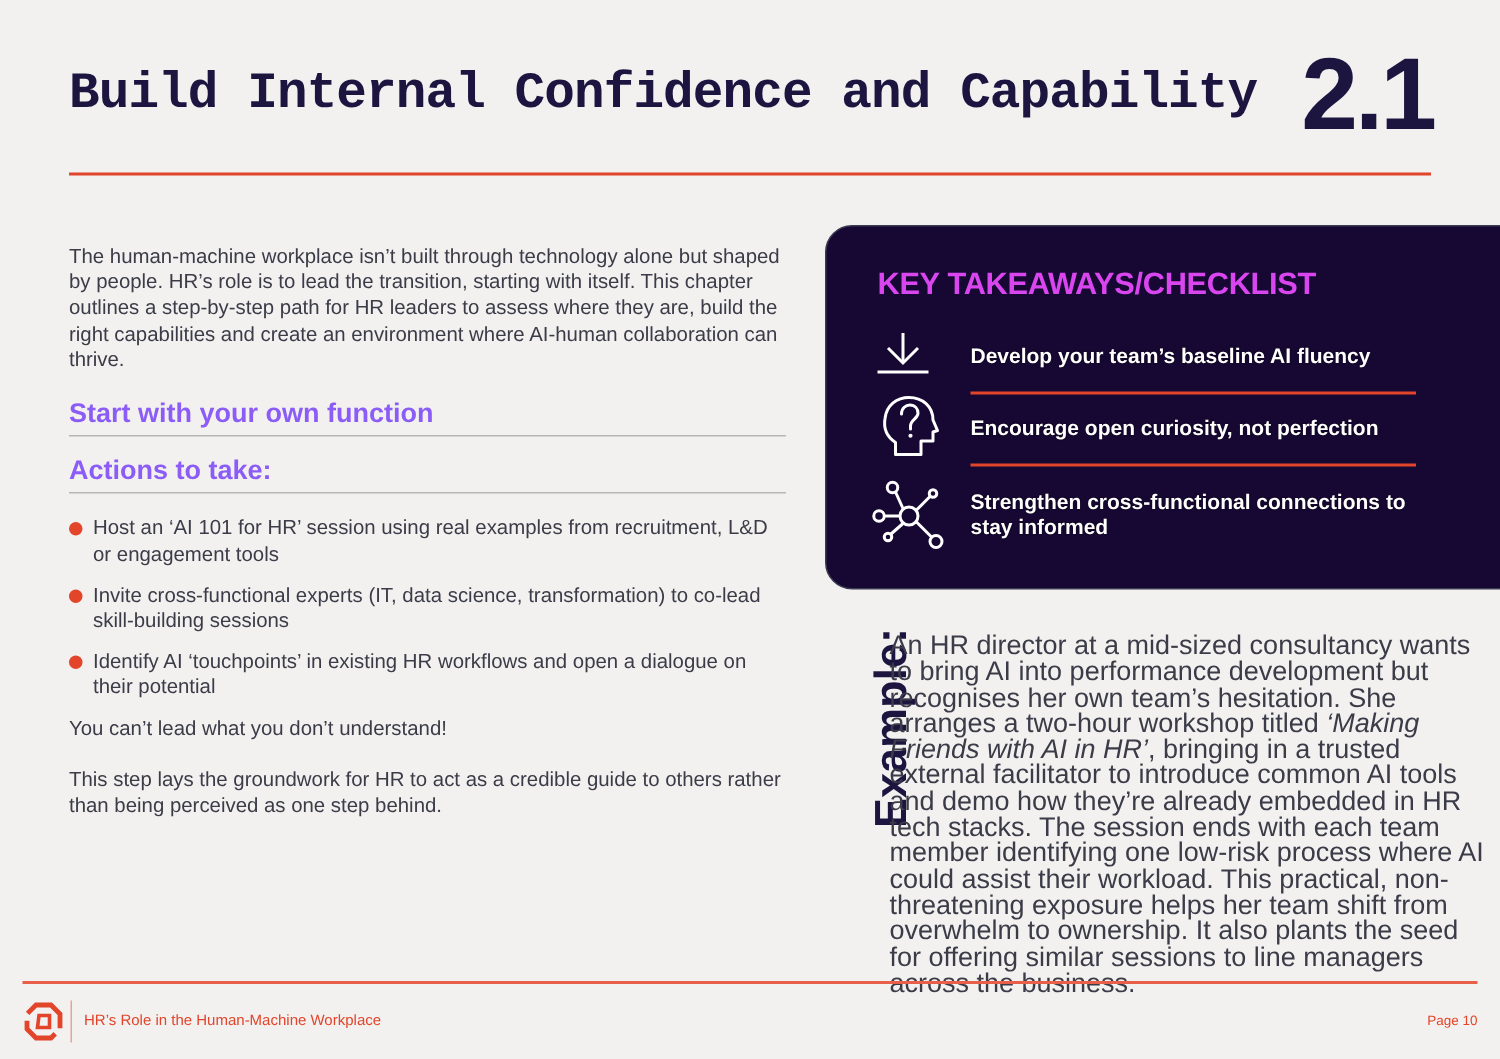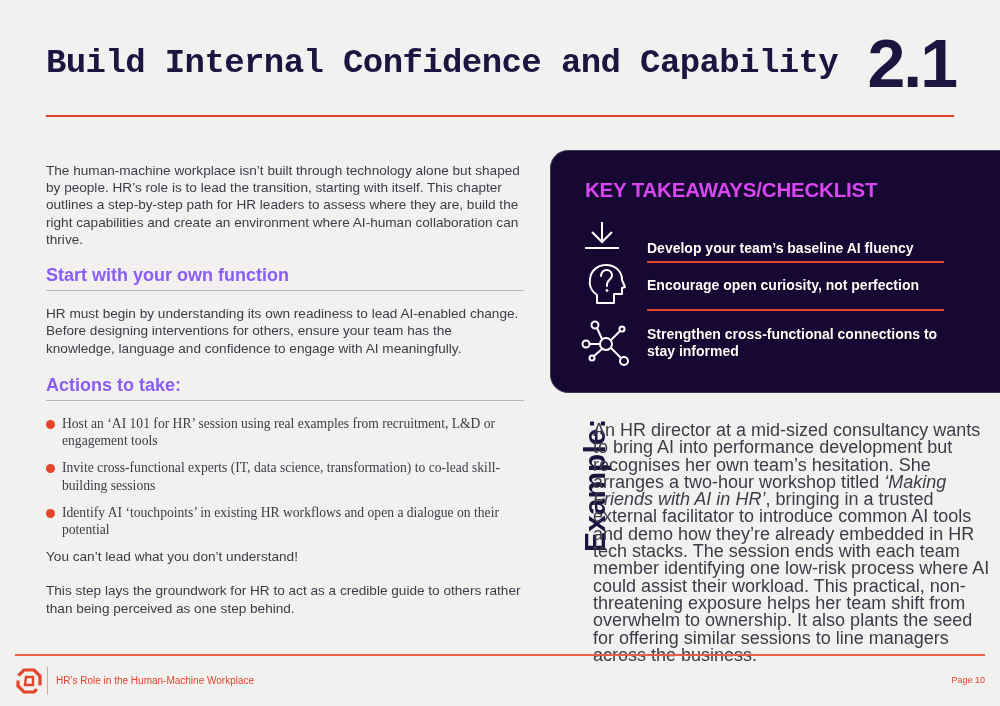--- a/index.html
+++ b/index.html
@@ -32,21 +32,21 @@
     }
     .left-col p { margin: 0; }
     .intro { margin-bottom: 19px !important; }
     .section-heading {
       font-weight: bold; color: #8b5cf6; font-size: 18px;
       padding-bottom: 6px;
       border-bottom: 1.5px solid #b7b7b7;
       margin-bottom: 14px;
     }
     .section-body { margin-bottom: 20px !important; }
-    .bullets { list-style: none; margin-bottom: 8px; font-family: Liberation Serif, serif; }
+    .bullets { list-style: none; margin-bottom: 8px; }
     .bullets li {
       position: relative; padding-left: 16px; margin-bottom: 10px;
     }
     .bullets li .dot {
       position: absolute; left: 0; top: 5px; width: 9px; height: 9px;
       background: #e2452a; border-radius: 50%;
     }
     .closing-1 { margin-bottom: 17px !important; }
 
     .takeaways {
@@ -102,21 +102,20 @@
 </head>
 <body>
 
 <div class="page-title">Build Internal Confidence and Capability</div>
 <div class="chapter-number">2.1</div>
 <div class="title-rule"></div>
 
 <div class="left-col">
   <p class="intro">The human-machine workplace isn’t built through technology alone but shaped by people. HR’s role is to lead the transition, starting with itself. This chapter outlines a step-by-step path for HR leaders to assess where they are, build the right capabilities and create an environment where AI-human collaboration can thrive.</p>
   <div class="section-heading">Start with your own function</div>
-  <p class="section-body">HR must begin by understanding its own readiness to lead AI-enabled change. Before designing interventions for others, ensure your team has the knowledge, language and confidence to engage with AI meaningfully.</p>
   <div class="section-heading">Actions to take:</div>
   <ul class="bullets">
     <li>
       <span class="dot"></span>
       <span>Host an ‘AI 101 for HR’ session using real examples from recruitment, L&amp;D or engagement tools</span>
     </li>
     <li>
       <span class="dot"></span>
       <span>Invite cross-functional experts (IT, data science, transformation) to co-lead skill-building sessions</span>
     </li>
@@ -133,21 +132,21 @@
   <div class="takeaways-title">KEY TAKEAWAYS/CHECKLIST</div>
 
   <div class="takeaway-item" style="top:70px;">
     <span class="takeaway-icon" style="top:0;">
       <svg width="42" height="30" viewBox="0 0 42 30">
         <line x1="21" y1="1" x2="21" y2="20" stroke="#fff" stroke-width="2"></line>
         <polyline points="11,11 21,21 31,11" fill="none" stroke="#fff" stroke-width="2"></polyline>
         <line x1="4" y1="27" x2="38" y2="27" stroke="#fff" stroke-width="2"></line>
       </svg>
     </span>
-    <span class="takeaway-text" style="top:8px;margin-top:11px;">Develop your team’s baseline AI fluency</span>
+    <span class="takeaway-text" style="top:8px;">Develop your team’s baseline AI fluency</span>
   </div>
   <div class="takeaway-rule" style="top:110px;"></div>
 
   <div class="takeaway-item" style="top:112px;">
     <span class="takeaway-icon" style="top:0; left:36px;">
       <svg width="40" height="42" viewBox="0 0 40 42">
         <path d="M10 40 L10 32 C4 28 2 22 3 16 C4 7 11 2 19 2 C28 2 35 8 35 17 L38 24 L35 25 L35 31 L27 31 L27 40 Z" fill="none" stroke="#fff" stroke-width="2" stroke-linejoin="round"></path>
         <path d="M14 13 C14 9 17 7 19.5 7 C23 7 25 9.5 25 12.5 C25 16 20 17 20 21 L20 23" fill="none" stroke="#fff" stroke-width="2" stroke-linecap="round"></path>
         <circle cx="20" cy="27.5" r="1.4" fill="#fff"></circle>
       </svg>

